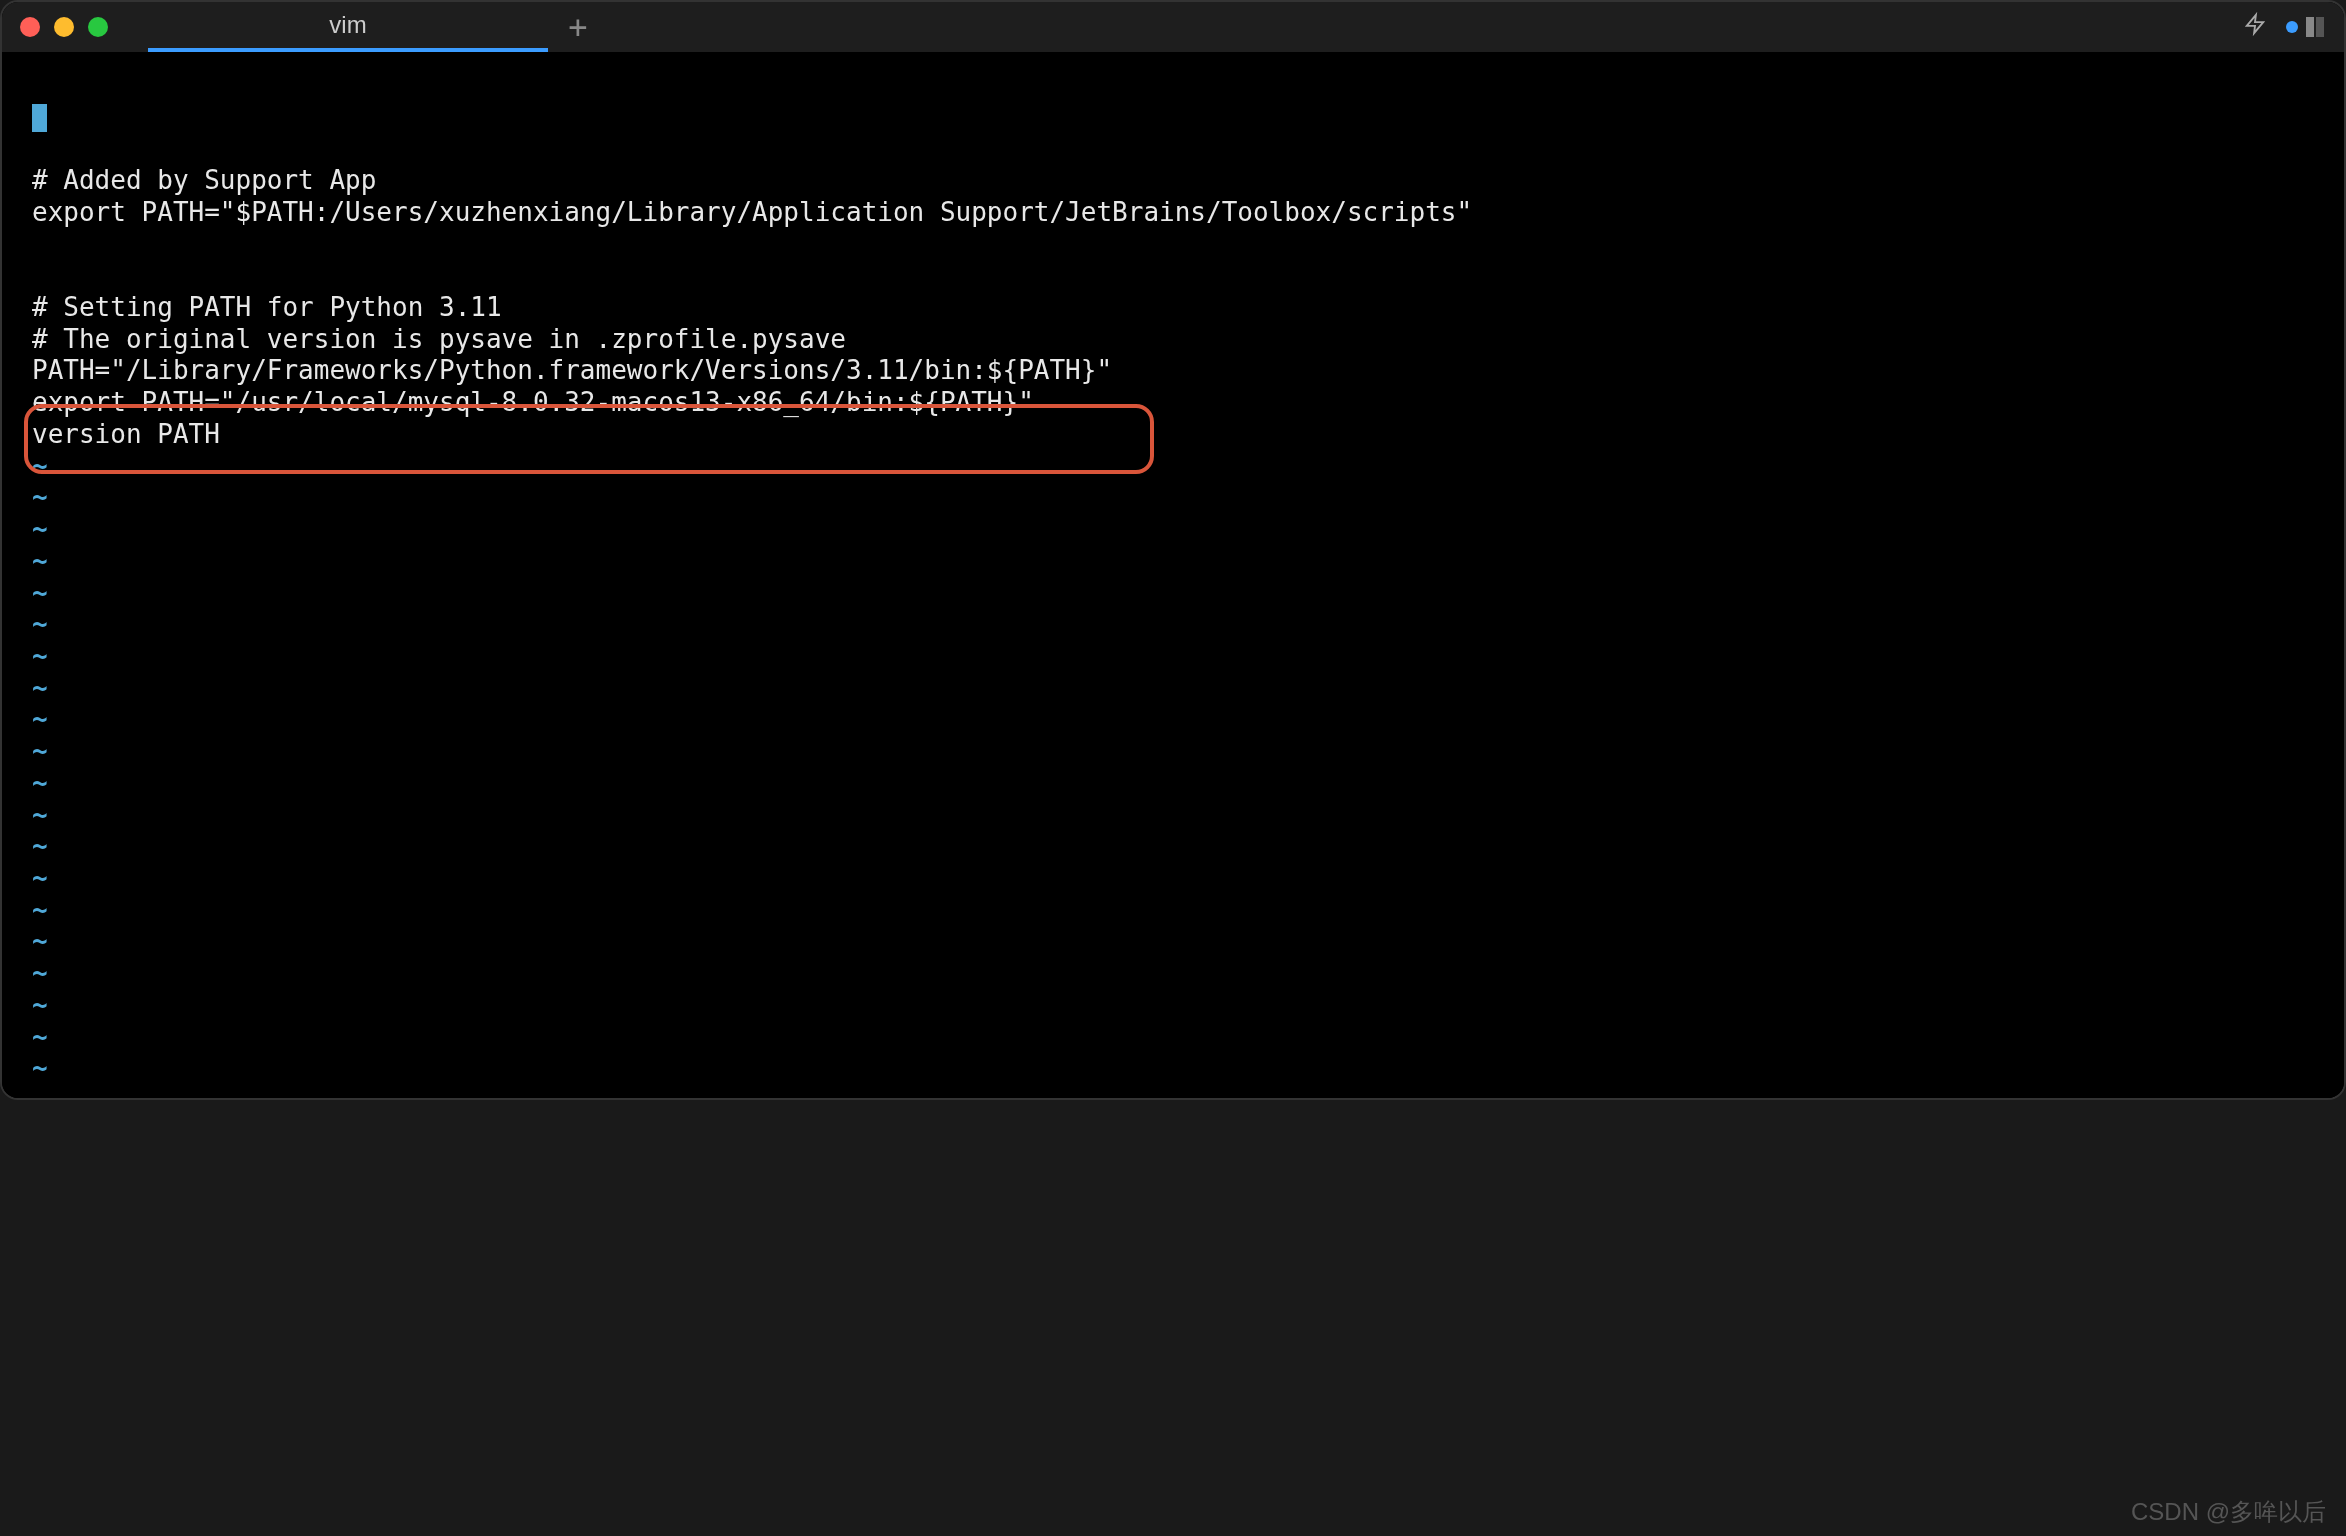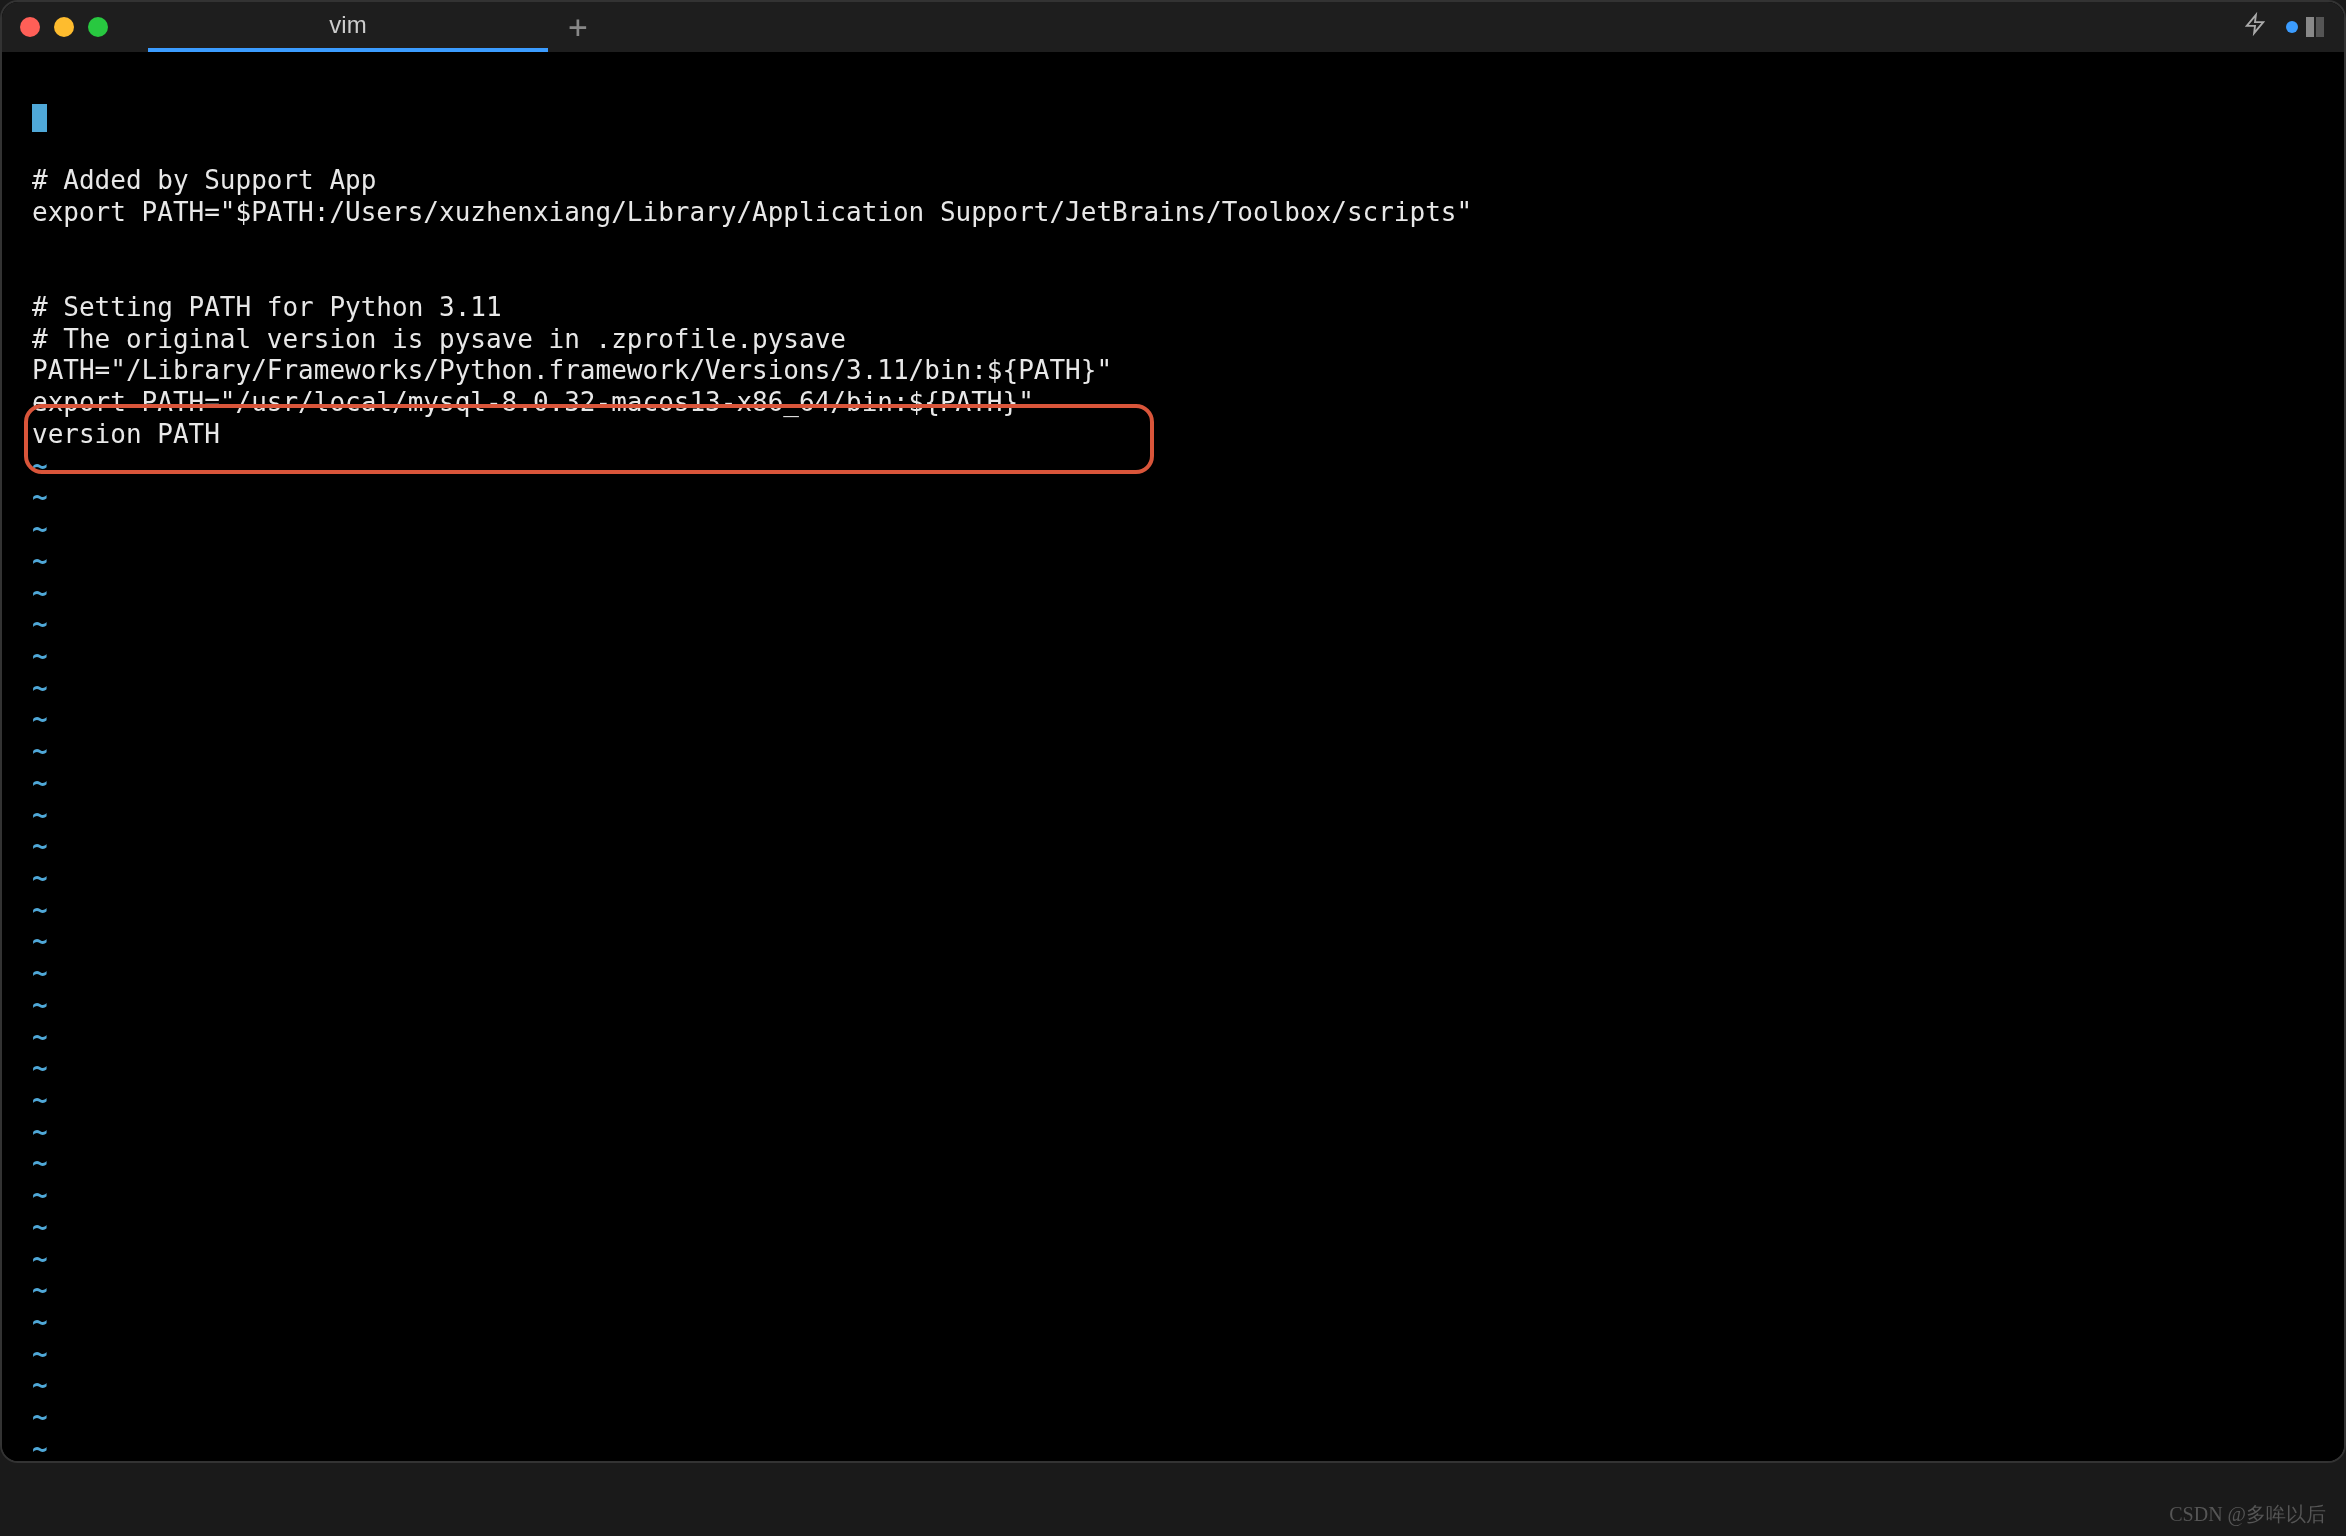--- a/index.html
+++ b/index.html
@@ -10,21 +10,21 @@
     body {
       background: #1a1a1a;
       font-family: 'Menlo', 'Monaco', 'Consolas', monospace;
       width: 2346px;
       height: 1536px;
       position: relative;
       overflow: hidden;
     }
     .terminal-window {
       width: 2346px;
-      height: 1463px;
+      height: 1100px;
       background: #000;
       border-radius: 18px;
       overflow: hidden;
       border: 2px solid #333;
       display: flex;
       flex-direction: column;
     }
     .titlebar {
       height: 50px;
       background: #1e1e1e;
@@ -145,22 +145,22 @@
     }
     .status-line {
       color: #e8e8e8;
       font-weight: 500;
     }
     .watermark {
       position: absolute;
       bottom: 8px;
       right: 20px;
       color: #555;
-      font-size: 20px;
-      font-family: Liberation Serif, serif;
+      font-size: 24px;
+      font-family: Liberation Sans, sans-serif;
     }
   </style>
 </head>
 <body>
 
 <div class="terminal-window">
   <div class="titlebar">
     <div class="traffic-lights">
       <div class="traffic-light tl-red"></div>
       <div class="traffic-light tl-yellow"></div>

